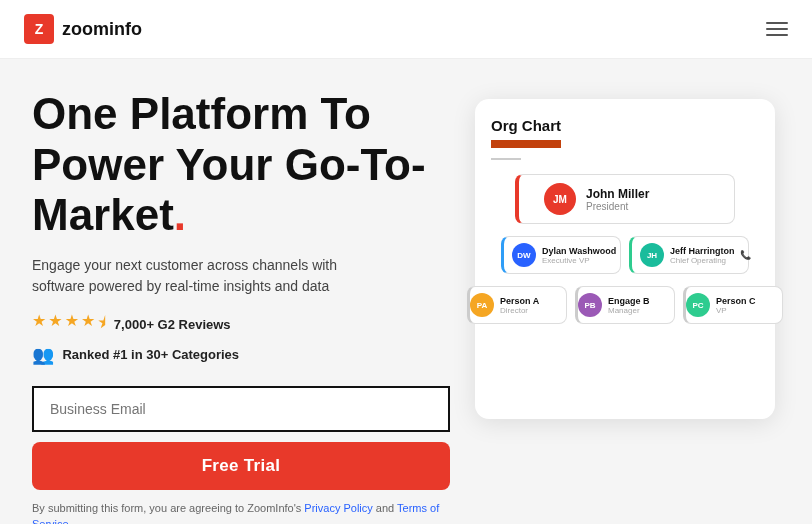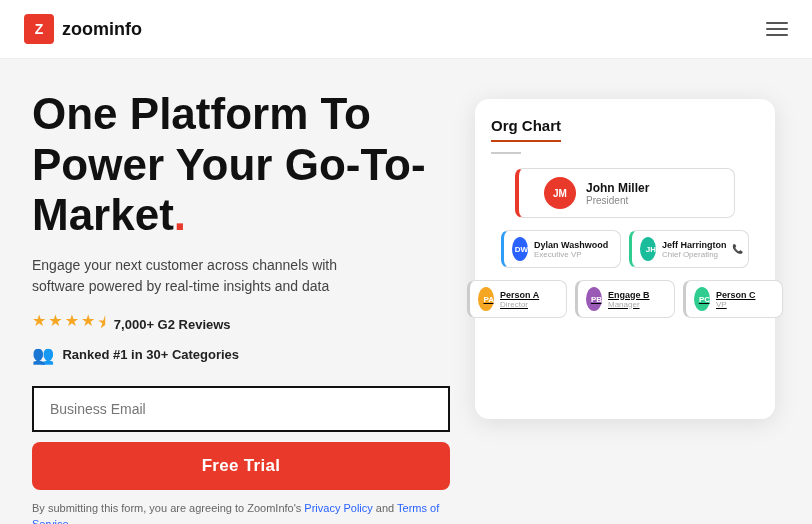--- a/index.html
+++ b/index.html
@@ -183,21 +183,21 @@
       box-shadow: 0 4px 24px rgba(0,0,0,0.10);
       padding: 18px 16px 16px 16px;
       width: 300px;
       min-height: 320px;
     }
     .org-title {
       font-size: 15px;
       font-weight: 700;
       color: #111;
       margin-bottom: 4px;
-      border-bottom: 2px solid #c2410c;
+      border-bottom: 8px solid #c2410c;
       padding-bottom: 6px;
       display: inline-block;
     }
     .org-divider-line {
       width: 30px;
       height: 2px;
       background: #ccc;
       margin: 6px 0 14px 0;
     }
 
@@ -253,28 +253,28 @@
       border-radius: 8px;
       padding: 6px 8px;
       width: 120px;
       border-left: 3px solid #2e9df7;
       background: #fff;
     }
     .org-node-small.teal {
       border-left-color: #2ecc8f;
     }
     .org-avatar-sm {
-      width: 16px;
+      width: 24px;
       height: 24px;
       border-radius: 50%;
       background: #ccc;
       flex-shrink: 0;
       display: flex;
       align-items: center;
-      justify-content: flex-end;
+      justify-content: center;
       overflow: hidden;
     }
     .org-text-sm {
       flex: 1;
     }
     .org-name-sm {
       font-size: 9px;
       font-weight: 700;
       color: #111;
       white-space: nowrap;
@@ -287,25 +287,24 @@
       white-space: nowrap;
       overflow: hidden;
       text-overflow: ellipsis;
     }
     .org-node-small-bottom {
       display: flex;
       align-items: center;
       gap: 6px;
       border: 1.5px solid #ddd;
       border-radius: 8px;
-      padding: 6px 8px;
+      padding: 6px 0;
       width: 100px;
       background: #fff;
       border-left: 3px solid #ccc;
-      text-decoration: underline;
     }
 
     
     .av-red { background: #e8392a; color: white; font-size: 10px; font-weight: bold; }
     .av-blue { background: #2962ff; color: white; font-size: 10px; font-weight: bold; }
     .av-green { background: #2ecc8f; color: white; font-size: 10px; font-weight: bold; }
     .av-orange { background: #f5a623; color: white; font-size: 10px; font-weight: bold; }
     .av-purple { background: #9b59b6; color: white; font-size: 10px; font-weight: bold; }
     .av-teal { background: #1abc9c; color: white; font-size: 10px; font-weight: bold; }
 

